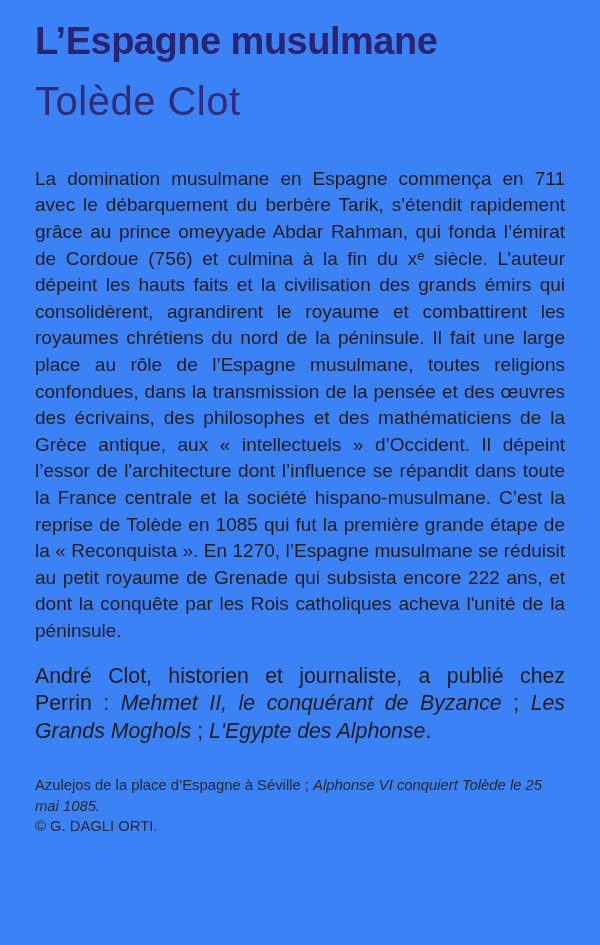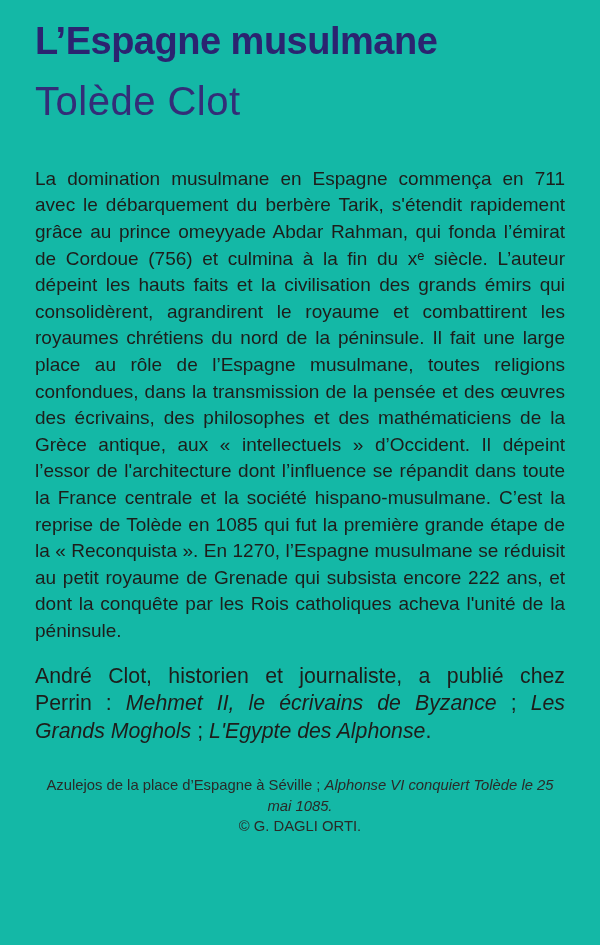--- a/index.html
+++ b/index.html
@@ -1,21 +1,21 @@
 <!DOCTYPE html>
 <html><head>
 <meta charset="utf-8">
 <style>
   html, body { margin: 0; padding: 0; background: #e9e9e9; }
   .page {
     position: relative;
     width: 600px;
     height: 945px;
     margin: 0 auto;
-    background: #14b8a6;
+    background: #3b82f6;
     box-sizing: border-box;
     padding: 22px 35px 0 35px;
     overflow: hidden;
     font-family: "Liberation Sans", "DejaVu Sans", sans-serif;
   }
   .page-title {
     margin: 0;
     color: #2b2470;
     font-size: 38px;
     font-weight: 700;
@@ -45,32 +45,32 @@
     line-height: 27.5px;
     text-align: justify;
     text-justify: inter-word;
   }
   .bio .work { font-style: italic; }
   .caption {
     margin: 30px 0 0 0;
     color: #2a2a28;
     font-size: 14.8px;
     line-height: 20.5px;
-    text-align: center;
+    text-align: left;
   }
   .caption .caption-italic { font-style: italic; }
 </style>
 </head>
 <body>
 
 <div class="page">
 
   <h1 class="page-title">L’Espagne musulmane</h1>
 
   <h2 class="author-name">Tolède Clot</h2>
 
   <p class="synopsis">La domination musulmane en Espagne commença en 711 avec le débarquement du berbère Tarik, s'étendit rapidement grâce au prince omeyyade Abdar Rahman, qui fonda l’émirat de Cordoue (756) et culmina à la fin du xᵉ siècle. L’auteur dépeint les hauts faits et la civilisation des grands émirs qui consolidèrent, agrandirent le royaume et combattirent les royaumes chrétiens du nord de la péninsule. Il fait une large place au rôle de l’Espagne musulmane, toutes religions confondues, dans la transmission de la pensée et des œuvres des écrivains, des philosophes et des mathématiciens de la Grèce antique, aux «&nbsp;intellectuels&nbsp;» d’Occident. Il dépeint l’essor de l'architecture dont l’influence se répandit dans toute la France centrale et la société hispano-musulmane. C’est la reprise de Tolède en 1085 qui fut la première grande étape de la «&nbsp;Reconquista&nbsp;». En 1270, l’Espagne musulmane se réduisit au petit royaume de Grenade qui subsista encore 222 ans, et dont la conquête par les Rois catholiques acheva l'unité de la péninsule.</p>
 
-  <p class="bio"><span>André Clot, historien et journaliste, a publié chez Perrin&nbsp;: </span><span class="work">Mehmet II, le écrivains de Byzance</span><span>&nbsp;; </span><span class="work">Les Grands Moghols</span><span>&nbsp;; </span><span class="work">L'Egypte des Alphonse</span><span>.</span></p>
+  <p class="bio"><span>André Clot, historien et journaliste, a publié chez Perrin&nbsp;: </span><span class="work">Mehmet II, le conquérant de Byzance</span><span>&nbsp;; </span><span class="work">Les Grands Moghols</span><span>&nbsp;; </span><span class="work">L'Egypte des Alphonse</span><span>.</span></p>
 
   <p class="caption"><span>Azulejos de la place d’Espagne à Séville&nbsp;; </span><span class="caption-italic">Alphonse VI conquiert Tolède le 25 mai 1085.</span><br><span>© G. DAGLI ORTI.</span></p>
 
 </div>
 
 </body></html>

